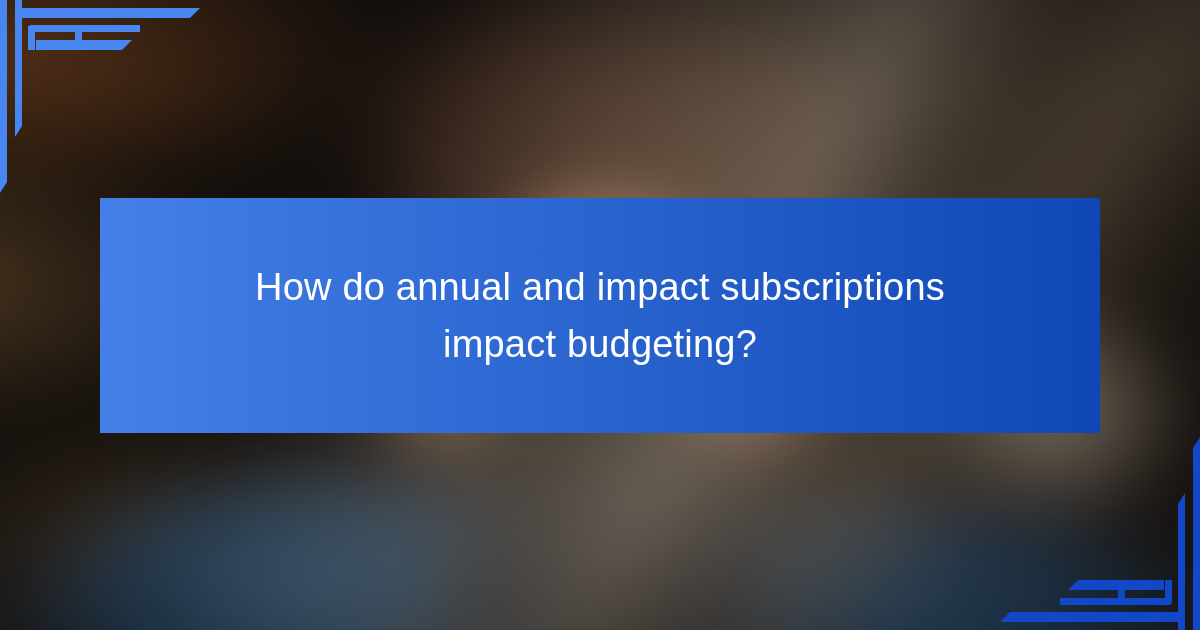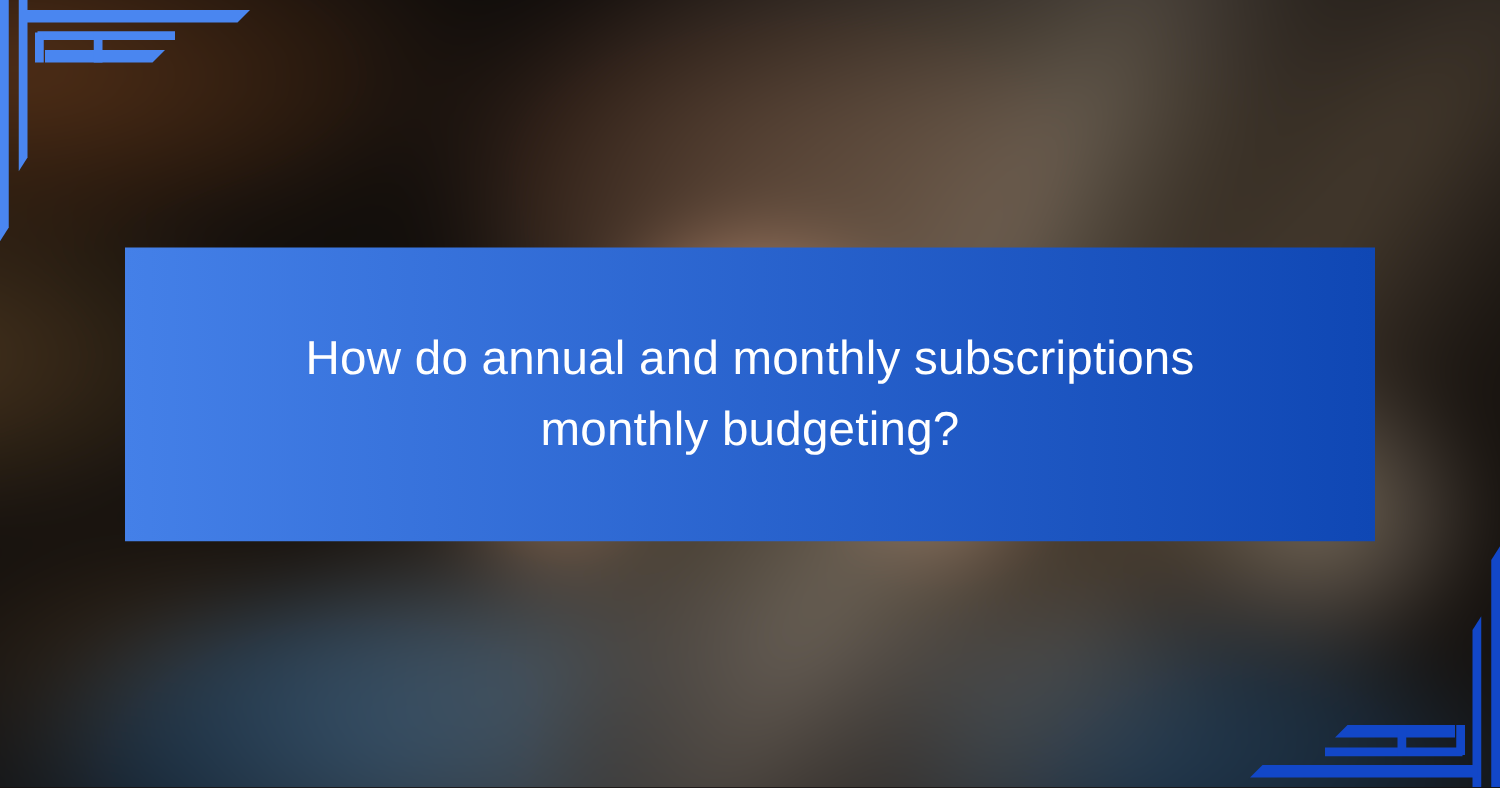--- a/index.html
+++ b/index.html
@@ -144,16 +144,16 @@
       <path d="M15,0 L22,0 L22,126 L15,137 Z"></path>
       <path d="M18,8 L200,8 L190,18 L18,18 Z"></path>
       <path d="M30,25 L140,25 L140,32 L30,32 Z"></path>
       <path d="M36,40 L132,40 L122,50 L36,50 Z"></path>
       <path d="M28,26 L35,26 L35,50 L28,50 Z"></path>
       <path d="M75,26 L82,26 L82,50 L75,50 Z"></path>
     </g>
   </svg>
 
   <div class="banner" style="background: linear-gradient(90deg, rgb(68, 128, 232) 0%, rgb(15, 71, 180) 100%);">
-    <h1 class="banner-title" style="color: rgb(255, 255, 255);">How do annual and monthly subscriptions monthly budgeting?</h1>
+    <h1 class="banner-title" style="color: rgb(255, 255, 255);">How do annual and impact subscriptions impact budgeting?</h1>
   </div>
 
 </div>
 
 </body></html>

